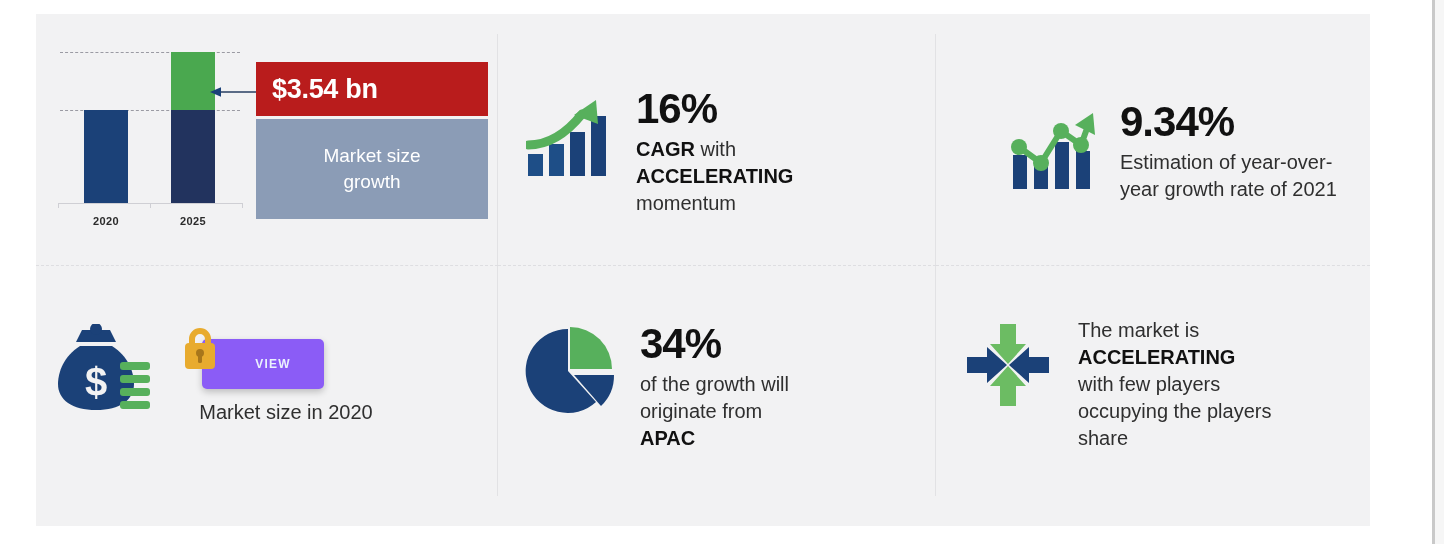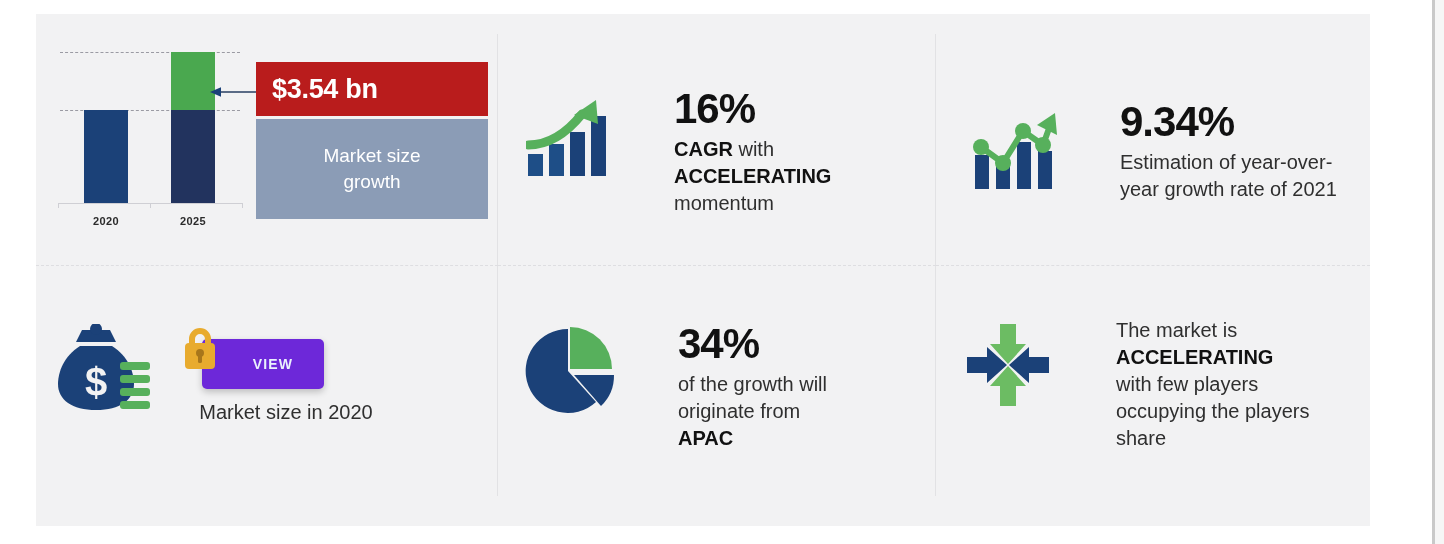--- a/index.html
+++ b/index.html
@@ -176,21 +176,21 @@
     display: flex;
     align-items: flex-start;
     gap: 22px;
   }
   .stat .icon-box {
     flex: 0 0 auto;
     display: flex;
     align-items: center;
     justify-content: center;
   }
-  .stat .txt-box { padding-top: 2px; margin-left: 38px; }
+  .stat .txt-box { padding-top: 2px; }
   .big-num {
     font-size: 42px;
     font-weight: 700;
     color: #111111;
     line-height: 46px;
     letter-spacing: -1px;
   }
   .desc {
     font-size: 20px;
     line-height: 27px;
@@ -211,25 +211,25 @@
     position: relative;
     width: 250px;
     height: 120px;
   }
   .view-btn {
     position: absolute;
     left: 34px;
     top: 18px;
     width: 122px;
     height: 50px;
-    background: #6d28d9;
+    background: #8b5cf6;
     border-radius: 5px;
     border: none;
     color: #eaf1fd;
-    font-size: 14px;
+    font-size: 12px;
     font-weight: 700;
     letter-spacing: 1.2px;
     box-shadow: 0 3px 7px rgba(0,0,0,0.22);
     cursor: pointer;
     display: flex;
     align-items: center;
     justify-content: center;
     padding-left: 26px;
     box-sizing: border-box;
   }

